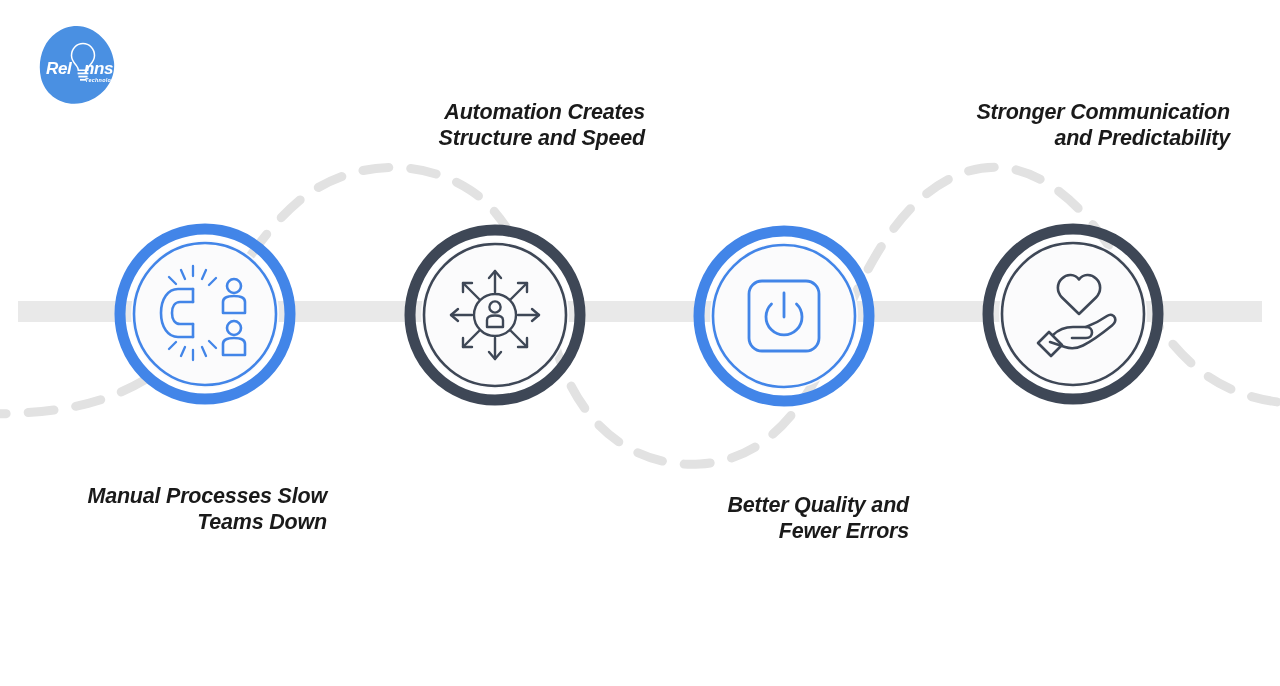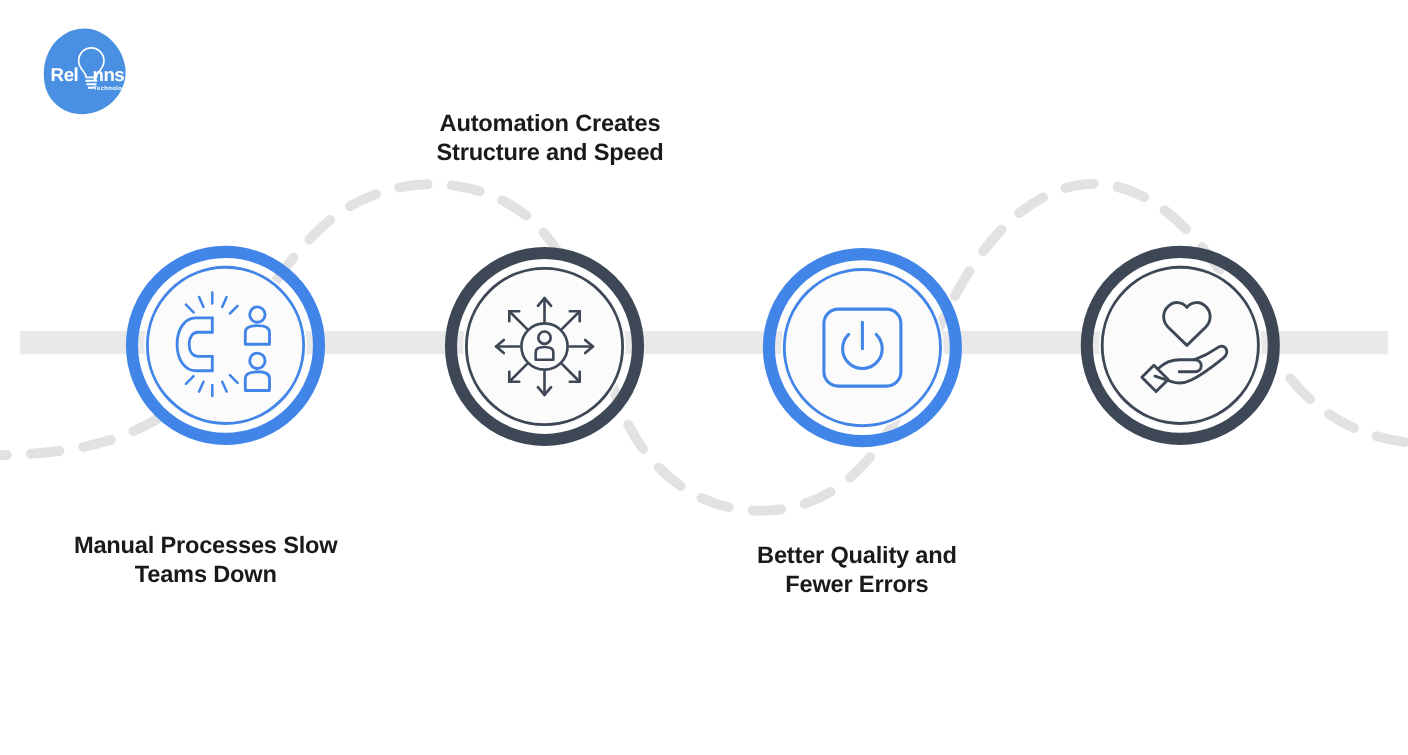--- a/index.html
+++ b/index.html
@@ -10,20 +10,21 @@
   }
   body {
     font-family: "Liberation Sans", sans-serif;
   }
   #stage {
     position: relative;
     width: 1280px;
     height: 686px;
     background: #ffffff;
     overflow: hidden;
+    font-style: italic;
   }
 
   
   #logo {
     position: absolute;
     left: 38px;
     top: 24px;
     width: 78px;
     height: 82px;
   }
@@ -42,21 +43,21 @@
   .node {
     position: absolute;
     width: 182px;
     height: 182px;
   }
   .node svg { display: block; overflow: visible; }
 
   
   .caption {
     position: absolute;
-    text-align: center;
+    text-align: right;
     color: #1a1a1a;
     font-family: "Liberation Sans", sans-serif;
     font-size: 21.5px;
     font-weight: bold;
     line-height: 1.22;
     letter-spacing: -0.2px;
     white-space: pre-line;
   }
 </style>
 </head>
@@ -202,14 +203,16 @@
 
   <div class="caption" style="left:47px; top:483px; width:280px;">Manual Processes Slow
 Teams Down</div>
 
   <div class="caption" style="left:355px; top:99px; width:290px;">Automation Creates
 Structure and Speed</div>
 
   <div class="caption" style="left:649px; top:492px; width:260px;">Better Quality and
 Fewer Errors</div>
 
+  <div class="caption" style="left:930px; top:99px; width:300px;">Stronger Communication
+and Predictability</div>
 
 </div>
 
 </body></html>

